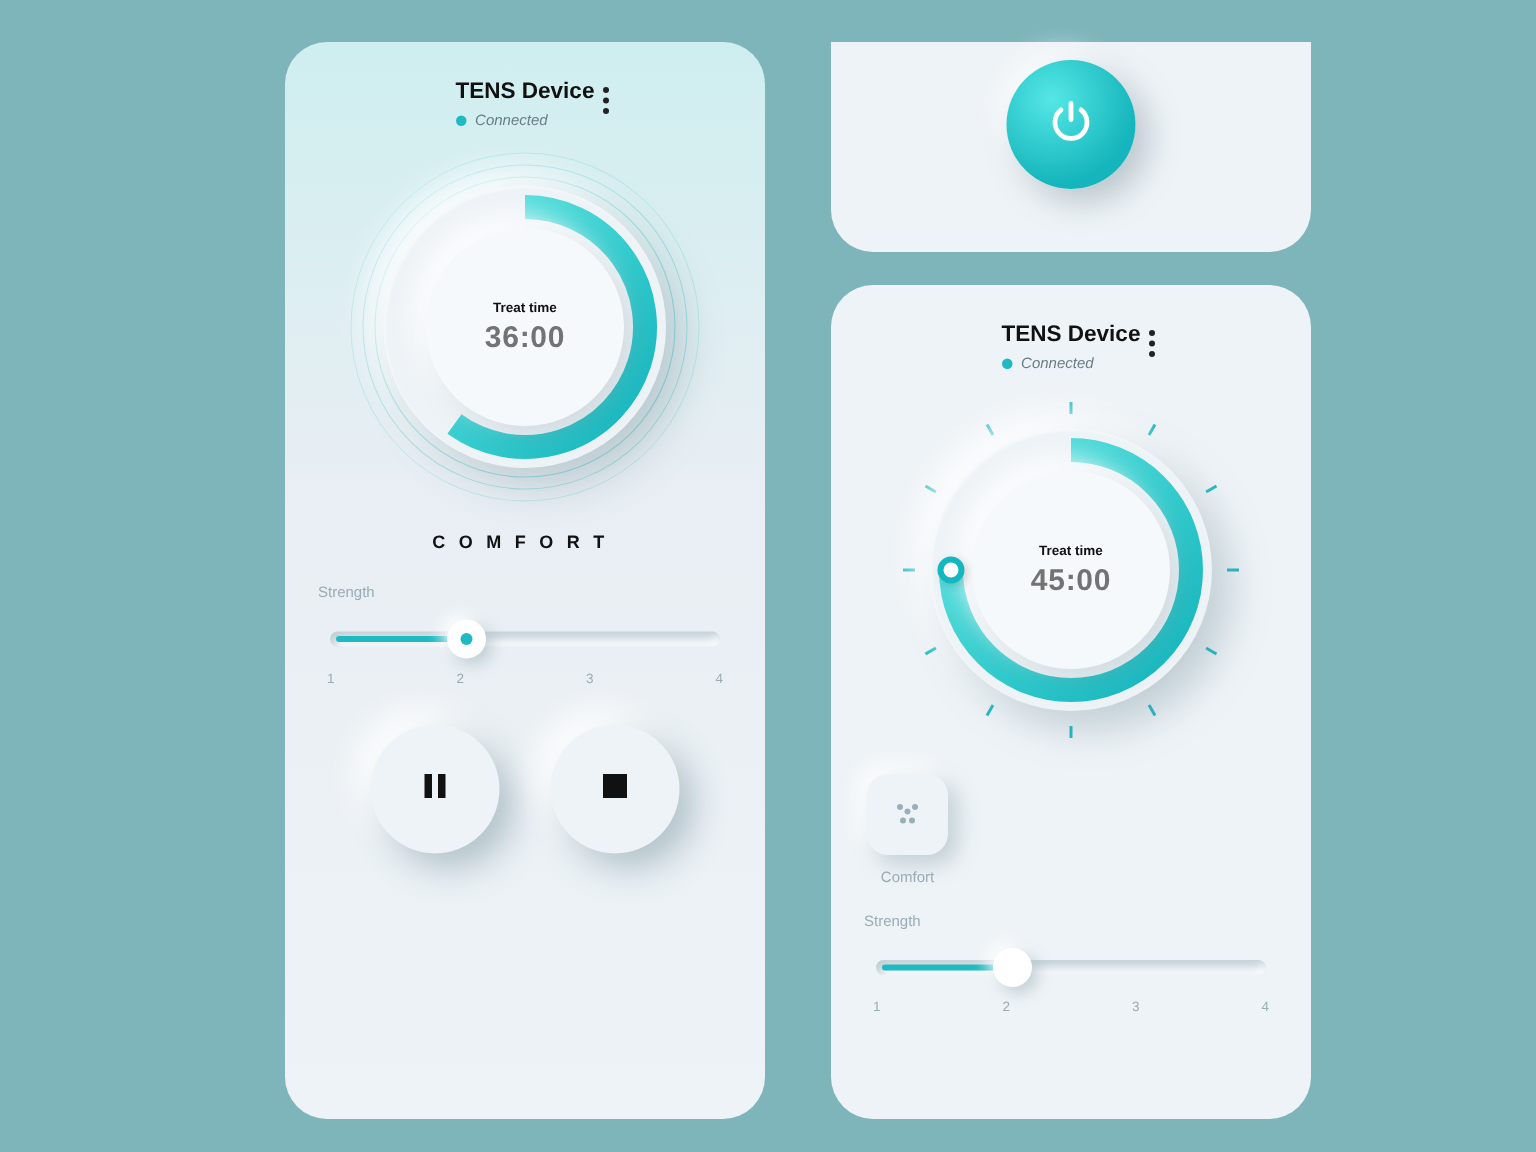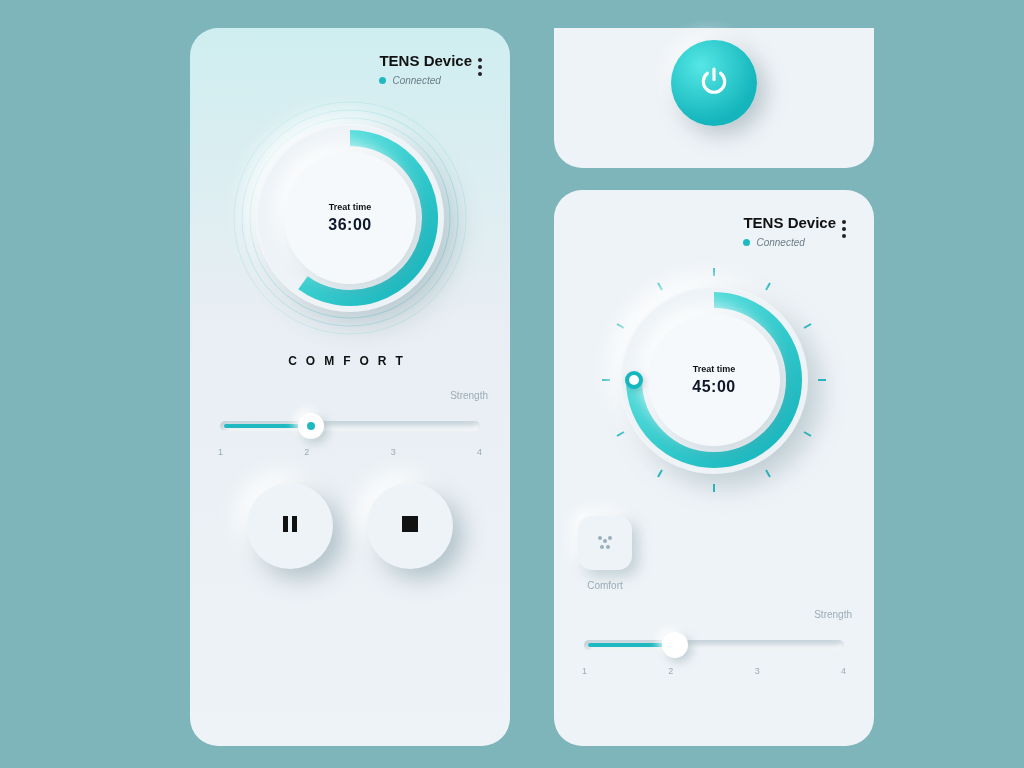--- a/index.html
+++ b/index.html
@@ -29,21 +29,21 @@
 #power-card {
   position: absolute; left: 554px; top: 28px;
   width: 320px; height: 140px;
   border-radius: 0 0 28px 28px;
   background: #eef3f7;
   display: flex; justify-content: center; align-items: flex-start;
   padding-top: 12px;
 }
 
 
-.header { display: flex; justify-content: flex-end; align-items: flex-start; margin-bottom: 12px; margin-left: 16px; }
+.header { display: flex; justify-content: center; align-items: flex-start; margin-bottom: 12px; margin-left: 16px; }
 .title { font-size: 15px; font-weight: 700; color: #111; }
 .status-row { display: flex; align-items: center; gap: 6px; margin-top: 6px; }
 .status-dot { width: 7px; height: 7px; border-radius: 50%; background: #1fb9c1; }
 .status-text { font-size: 10px; color: #6a7d87; font-style: italic; }
 .menu-dots { display: flex; flex-direction: column; gap: 3px; padding: 6px; cursor: pointer; }
 .menu-dots span { width: 4px; height: 4px; border-radius: 50%; background: #222; }
 
 
 .power-btn {
   width: 86px; height: 86px; border-radius: 50%;
@@ -64,37 +64,37 @@
   box-shadow: 12px 12px 26px rgba(110,140,150,.35), -10px -10px 22px rgba(255,255,255,.95),
               inset 1px 1px 2px rgba(255,255,255,.6);
 }
 .dial-inner {
   position: absolute; inset: 54px; border-radius: 50%;
   background: #f5f9fc;
   box-shadow: 8px 8px 18px rgba(120,150,160,.25), -8px -8px 18px rgba(255,255,255,.9);
   display: flex; flex-direction: column; justify-content: center; align-items: center;
 }
 .dial-label { font-size: 9px; color: #111; margin-bottom: 4px; font-weight: bold; }
-.dial-time  { font-size: 16px; font-weight: 800; color: #0f172a; letter-spacing: .5px; }
+.dial-time  { font-size: 20px; font-weight: 800; color: #737373; letter-spacing: .5px; }
 .arc-svg { position: absolute; inset: 26px; width: calc(100% - 52px); height: calc(100% - 52px); }
 .arc-path { fill: none; stroke-width: 16; }
 .arc-grad { stroke: url(#gradArc); }
 .ticks { position:absolute; inset:0; }
 .ticks line { stroke:#1fb9c1; stroke-width:2; }
 .dial-handle {
   position: absolute; width: 18px; height: 18px; border-radius: 50%;
   background: #fff; border: 4px solid #12b7bf;
   box-shadow: 2px 2px 6px rgba(0,0,0,.15);
 }
 
 
 .mode-label { text-align: center; font-size: 12px; letter-spacing: 9px; font-weight: 600; color: #111; margin: 10px 0 22px 0; text-transform: uppercase; }
 
 
-.section-label { text-align: right; font-size: 10px; color: #9aacb6; margin-bottom: 14px; }
+.section-label { text-align: left; font-size: 10px; color: #9aacb6; margin-bottom: 14px; }
 .slider-track-wrap { position: relative; height: 22px; margin: 0 8px; }
 .slider-bg {
   position: absolute; left: 0; right: 0; top: 6px; height: 10px; border-radius: 10px;
   background: #e4ebf0;
   box-shadow: inset 3px 3px 6px rgba(120,150,160,.35), inset -3px -3px 6px rgba(255,255,255,.9);
 }
 .slider-fill { position: absolute; left: 4px; top: 9px; height: 4px; border-radius: 4px; background: #1fb9c1; }
 .slider-thumb {
   position: absolute; top: -2px; width: 26px; height: 26px; border-radius: 50%; background: #fff;
   box-shadow: 4px 4px 10px rgba(110,140,150,.35), -4px -4px 10px rgba(255,255,255,.95);

